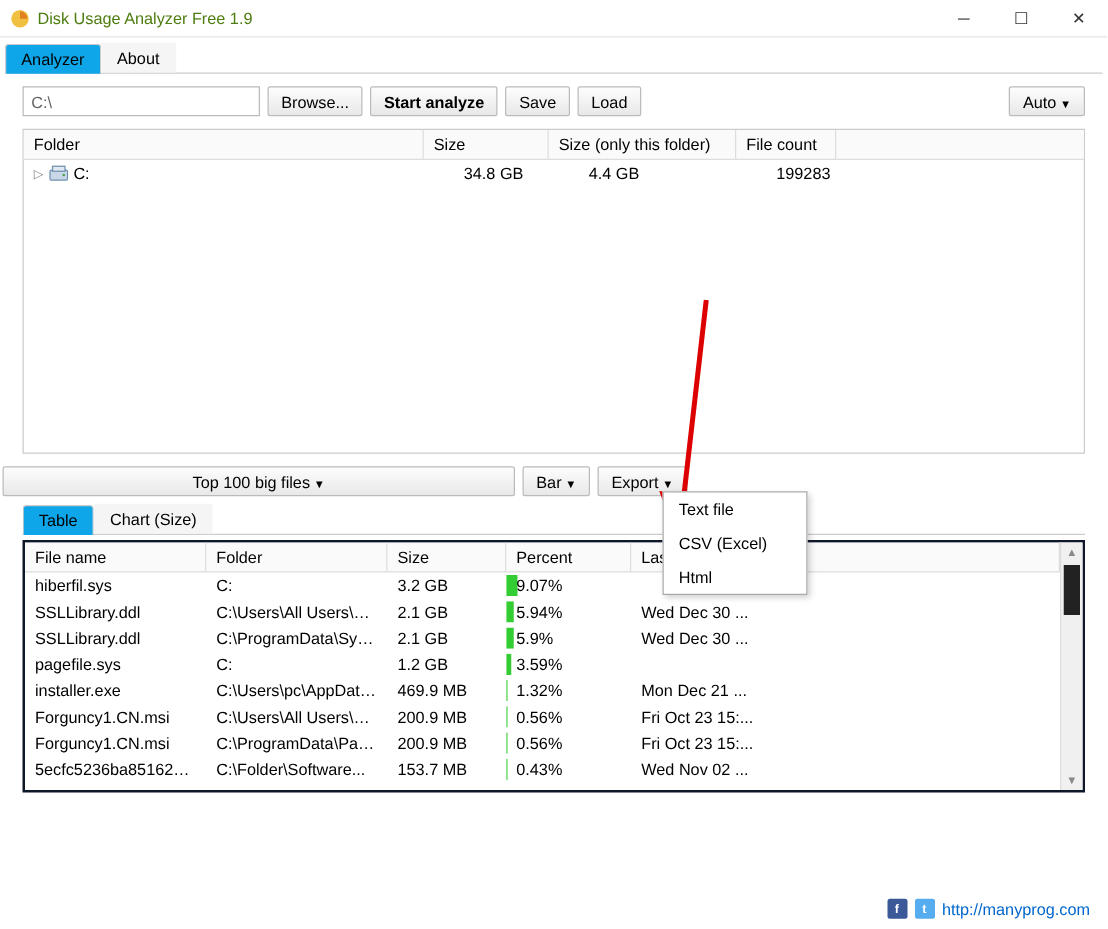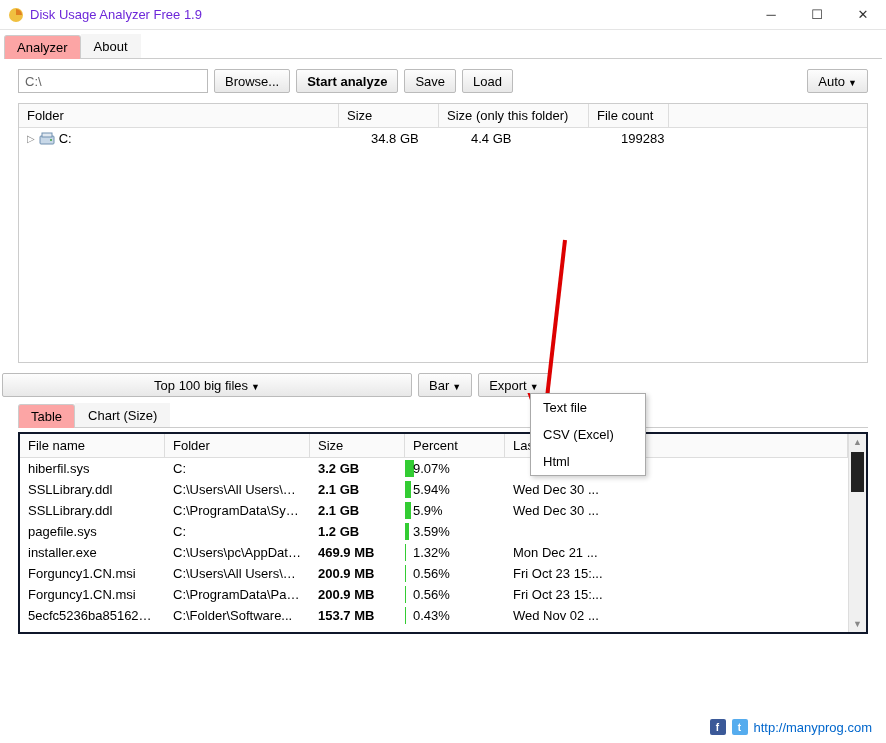--- a/index.html
+++ b/index.html
@@ -1,25 +1,25 @@
 <!DOCTYPE html>
 <html><head>
 <meta charset="utf-8">
 <style>
 * { box-sizing: border-box; margin: 0; padding: 0; font-family: "Segoe UI", Tahoma, sans-serif; font-size: 13px; }
 body { background: #fff; width: 886px; height: 743px; overflow: hidden; position: relative; }
 
 .titlebar { height: 30px; display: flex; align-items: center; padding: 0 0 0 8px; background: #fff; border-bottom: 1px solid #e5e5e5; }
 .titlebar .app-icon { width: 16px; height: 16px; margin-right: 6px; }
-.titlebar .title { flex: 1; color: #6d28d9; }
+.titlebar .title { flex: 1; color: #4d7c0f; }
 .titlebar .win-btn { width: 46px; height: 30px; display: flex; align-items: center; justify-content: center; color: #333; }
 
 .tabs { display: flex; border-bottom: 1px solid #ccc; margin: 4px 4px 0 4px; }
 .tab { padding: 4px 12px; border: 1px solid transparent; border-bottom: none; background: #f5f5f5; cursor: pointer; }
-.tab.active { background: #fca5a5; border-color: #ccc; position: relative; top: 1px; border-radius: 3px 3px 0 0; }
+.tab.active { background: #0ea5e9; border-color: #ccc; position: relative; top: 1px; border-radius: 3px 3px 0 0; }
 
 .toolbar { display: flex; gap: 6px; padding: 10px 18px; align-items: center; }
 .path-input { flex: 0 0 160px; height: 24px; border: 1px solid #bbb; padding: 0 6px; color: #666; }
 .btn { height: 24px; padding: 0 10px; border: 1px solid #bbb; background: linear-gradient(#fdfdfd, #e8e8e8); cursor: pointer; border-radius: 2px; }
 .btn.bold-text { font-weight: bold; }
 .spacer { flex: 1; }
 .dropdown-arrow { font-size: 9px; margin-left: 3px; }
 
 .tree-panel { margin: 0 18px; border: 1px solid #ccc; height: 260px; background: #fff; }
 .tree-head { display: flex; border-bottom: 1px solid #ddd; background: #fafafa; }
@@ -46,21 +46,21 @@
 .subtabs { display: flex; border-bottom: 1px solid #ccc; margin: 0 18px; }
 
 .grid-wrap { margin: 4px 18px 0 18px; border: 2px solid #0f172a; height: 202px; position: relative; display: flex; }
 .grid { flex: 1; overflow: hidden; }
 .grid-head { display: flex; background: #fafafa; border-bottom: 1px solid #ddd; }
 .grid-head .gh { padding: 4px 8px; border-right: 1px solid #ddd; }
 .gh-fname { width: 145px; } .gh-folder { width: 145px; } .gh-size { width: 95px; }
 .gh-perc { width: 100px; } .gh-date { flex: 1; }
 .grid-body .gr { display: flex; padding: 2px 0; }
 .gr .gc { padding: 1px 8px; overflow: hidden; white-space: nowrap; text-overflow: ellipsis; }
-.gc-fname { width: 145px; } .gc-folder { width: 145px; } .gc-size { width: 95px; font-weight: bold; }
+.gc-fname { width: 145px; } .gc-folder { width: 145px; } .gc-size { width: 95px; }
 .gc-perc { width: 100px; position: relative; }
 .gc-perc .bar { position: absolute; left: 0; top: 0; bottom: 0; background: #3c3; z-index: -1; }
 .gc-date { flex: 1; }
 .scroll-track { width: 18px; background: #f0f0f0; border-left: 1px solid #ddd; position: relative; }
 .scroll-thumb { position: absolute; left: 2px; right: 2px; top: 18px; height: 40px; background: #222; }
 .scroll-arrow { height: 16px; display: flex; align-items: center; justify-content: center; color: #888; font-size: 9px; }
 
 .footer { position: absolute; bottom: 8px; right: 14px; display: flex; align-items: center; gap: 6px; color: #0066cc; }
 .social { width: 16px; height: 16px; border-radius: 2px; display: inline-flex; align-items: center; justify-content: center; color: #fff; font-size: 10px; font-weight: bold; }
 .fb { background: #3b5998; } .tw { background: #55acee; }

